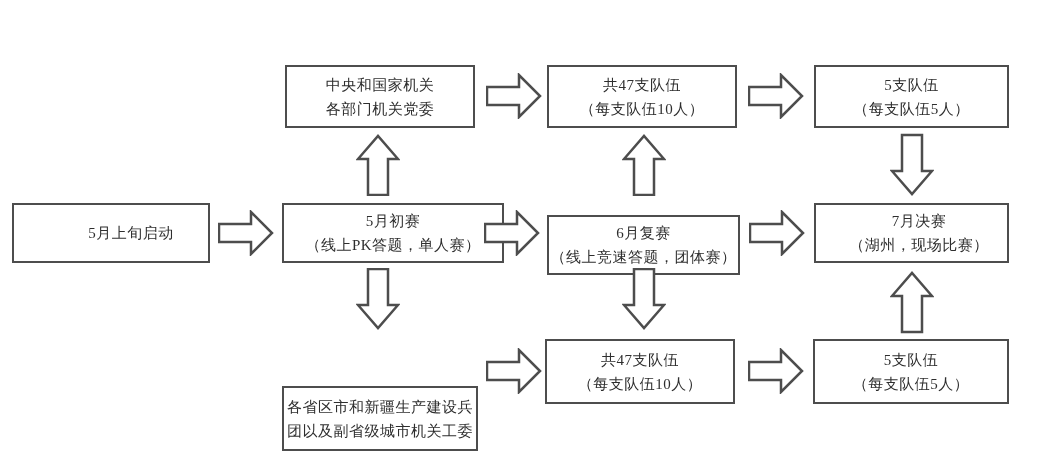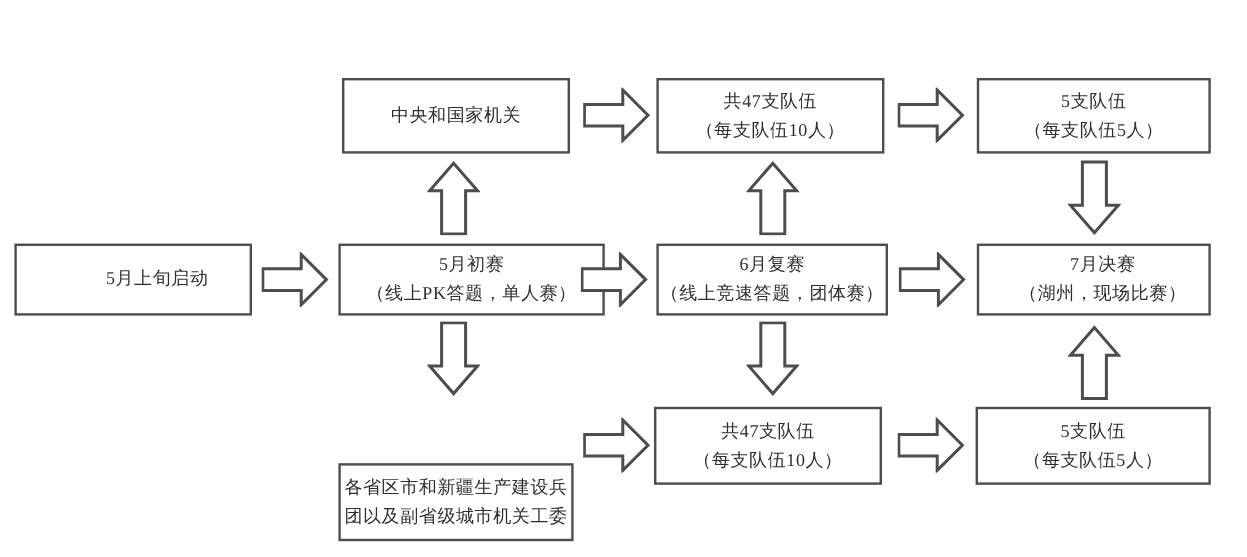--- a/index.html
+++ b/index.html
@@ -41,38 +41,39 @@
   .r-mid    { top: 203px; height: 60px; }
   .r-bottom { top: 339px; height: 65px; }
 </style>
 </head>
 <body>
 
 <div class="canvas">
 
   <div class="node r-top" style="left:285px; width:190px;">
     <span>中央和国家机关</span>
+    <span>各部门机关党委</span>
   </div>
   <div class="node r-top" style="left:547px; width:190px;">
     <span>共47支队伍</span>
     <span>（每支队伍10人）</span>
   </div>
   <div class="node r-top" style="left:814px; width:195px;">
     <span>5支队伍</span>
     <span>（每支队伍5人）</span>
   </div>
 
   <div class="node r-mid" style="left:12px; width:198px;padding-left:40px;">
     <span>5月上旬启动</span>
   </div>
   <div class="node r-mid" style="left:282px; width:222px;">
     <span>5月初赛</span>
     <span>（线上PK答题，单人赛）</span>
   </div>
-  <div class="node r-mid" style="left:547px; width:193px;">
+  <div class="node r-mid" style="left:547px; width:193px;margin-top:12px;">
     <span>6月复赛</span>
     <span>（线上竞速答题，团体赛）</span>
   </div>
   <div class="node r-mid" style="left:814px; width:195px;padding-left:15px;">
     <span>7月决赛</span>
     <span>（湖州，现场比赛）</span>
   </div>
 
   <div class="node r-bottom" style="left:282px; width:196px;margin-top:47px;">
     <span>各省区市和新疆生产建设兵</span>

